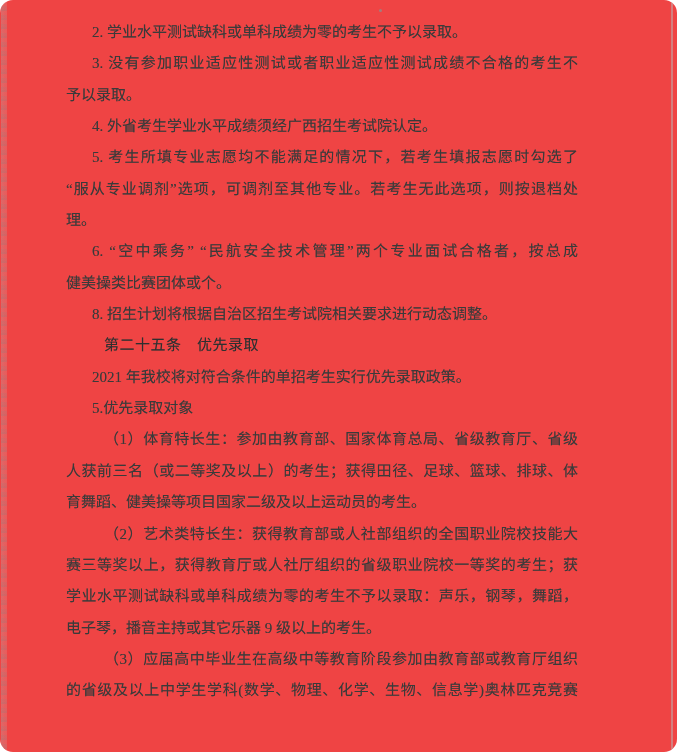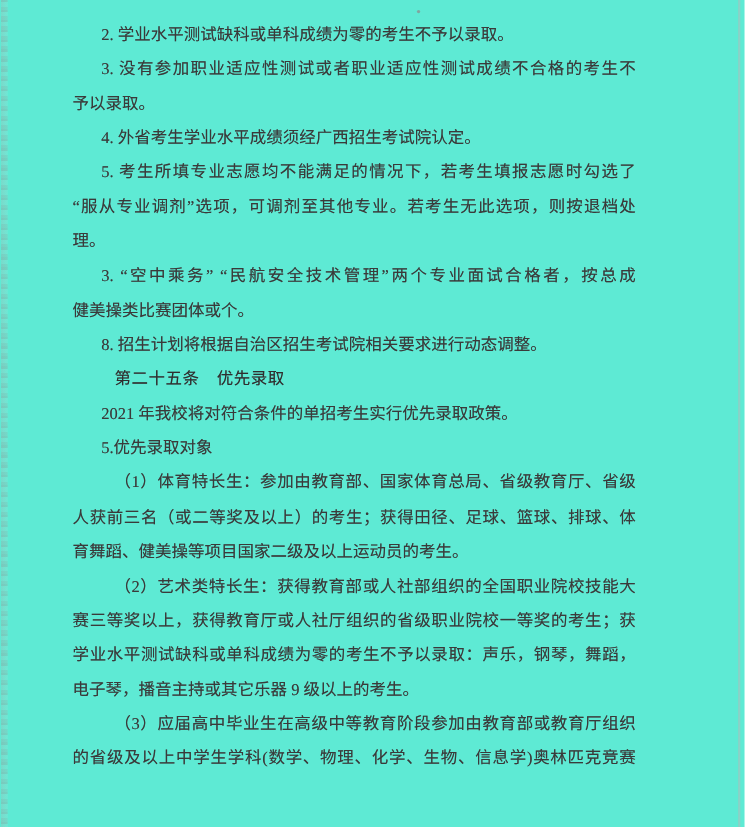--- a/index.html
+++ b/index.html
@@ -67,33 +67,33 @@
   .line.indent-big { text-indent: 38px; }
   .line.bold {
     font-weight: normal;
     color: #2f2f2f;
     letter-spacing: 0.5px;
   }
 </style>
 </head>
 <body>
 
-<div class="page" style="background: #5eead4; color: rgb(58, 58, 58);">
+<div class="page" style="background: #ef4444; color: rgb(58, 58, 58); border-radius: 13px;">
   <div class="edge-left"></div>
   <div class="edge-right"></div>
   <div class="speck"></div>
   <div class="textblock">
       <div class="line indent-num">2. 学业水平测试缺科或单科成绩为零的考生不予以录取。</div>
       <div class="line justify indent-num">3. 没有参加职业适应性测试或者职业适应性测试成绩不合格的考生不</div>
       <div class="line">予以录取。</div>
       <div class="line indent-num">4. 外省考生学业水平成绩须经广西招生考试院认定。</div>
       <div class="line justify indent-num">5. 考生所填专业志愿均不能满足的情况下，若考生填报志愿时勾选了</div>
       <div class="line justify">“服从专业调剂”选项，可调剂至其他专业。若考生无此选项，则按退档处</div>
       <div class="line">理。</div>
-      <div class="line justify indent-num">3. “空中乘务” “民航安全技术管理”两个专业面试合格者，按总成</div>
+      <div class="line justify indent-num">6. “空中乘务” “民航安全技术管理”两个专业面试合格者，按总成</div>
       <div class="line">健美操类比赛团体或个。</div>
       <div class="line indent-num">8. 招生计划将根据自治区招生考试院相关要求进行动态调整。</div>
       <div class="line indent-big bold">第二十五条　优先录取</div>
       <div class="line indent-num">2021 年我校将对符合条件的单招考生实行优先录取政策。</div>
       <div class="line indent-num">5.优先录取对象</div>
       <div class="line justify indent-big">（1）体育特长生：参加由教育部、国家体育总局、省级教育厅、省级</div>
       <div class="line justify">人获前三名（或二等奖及以上）的考生；获得田径、足球、篮球、排球、体</div>
       <div class="line">育舞蹈、健美操等项目国家二级及以上运动员的考生。</div>
       <div class="line justify indent-big">（2）艺术类特长生：获得教育部或人社部组织的全国职业院校技能大</div>
       <div class="line justify">赛三等奖以上，获得教育厅或人社厅组织的省级职业院校一等奖的考生；获</div>

